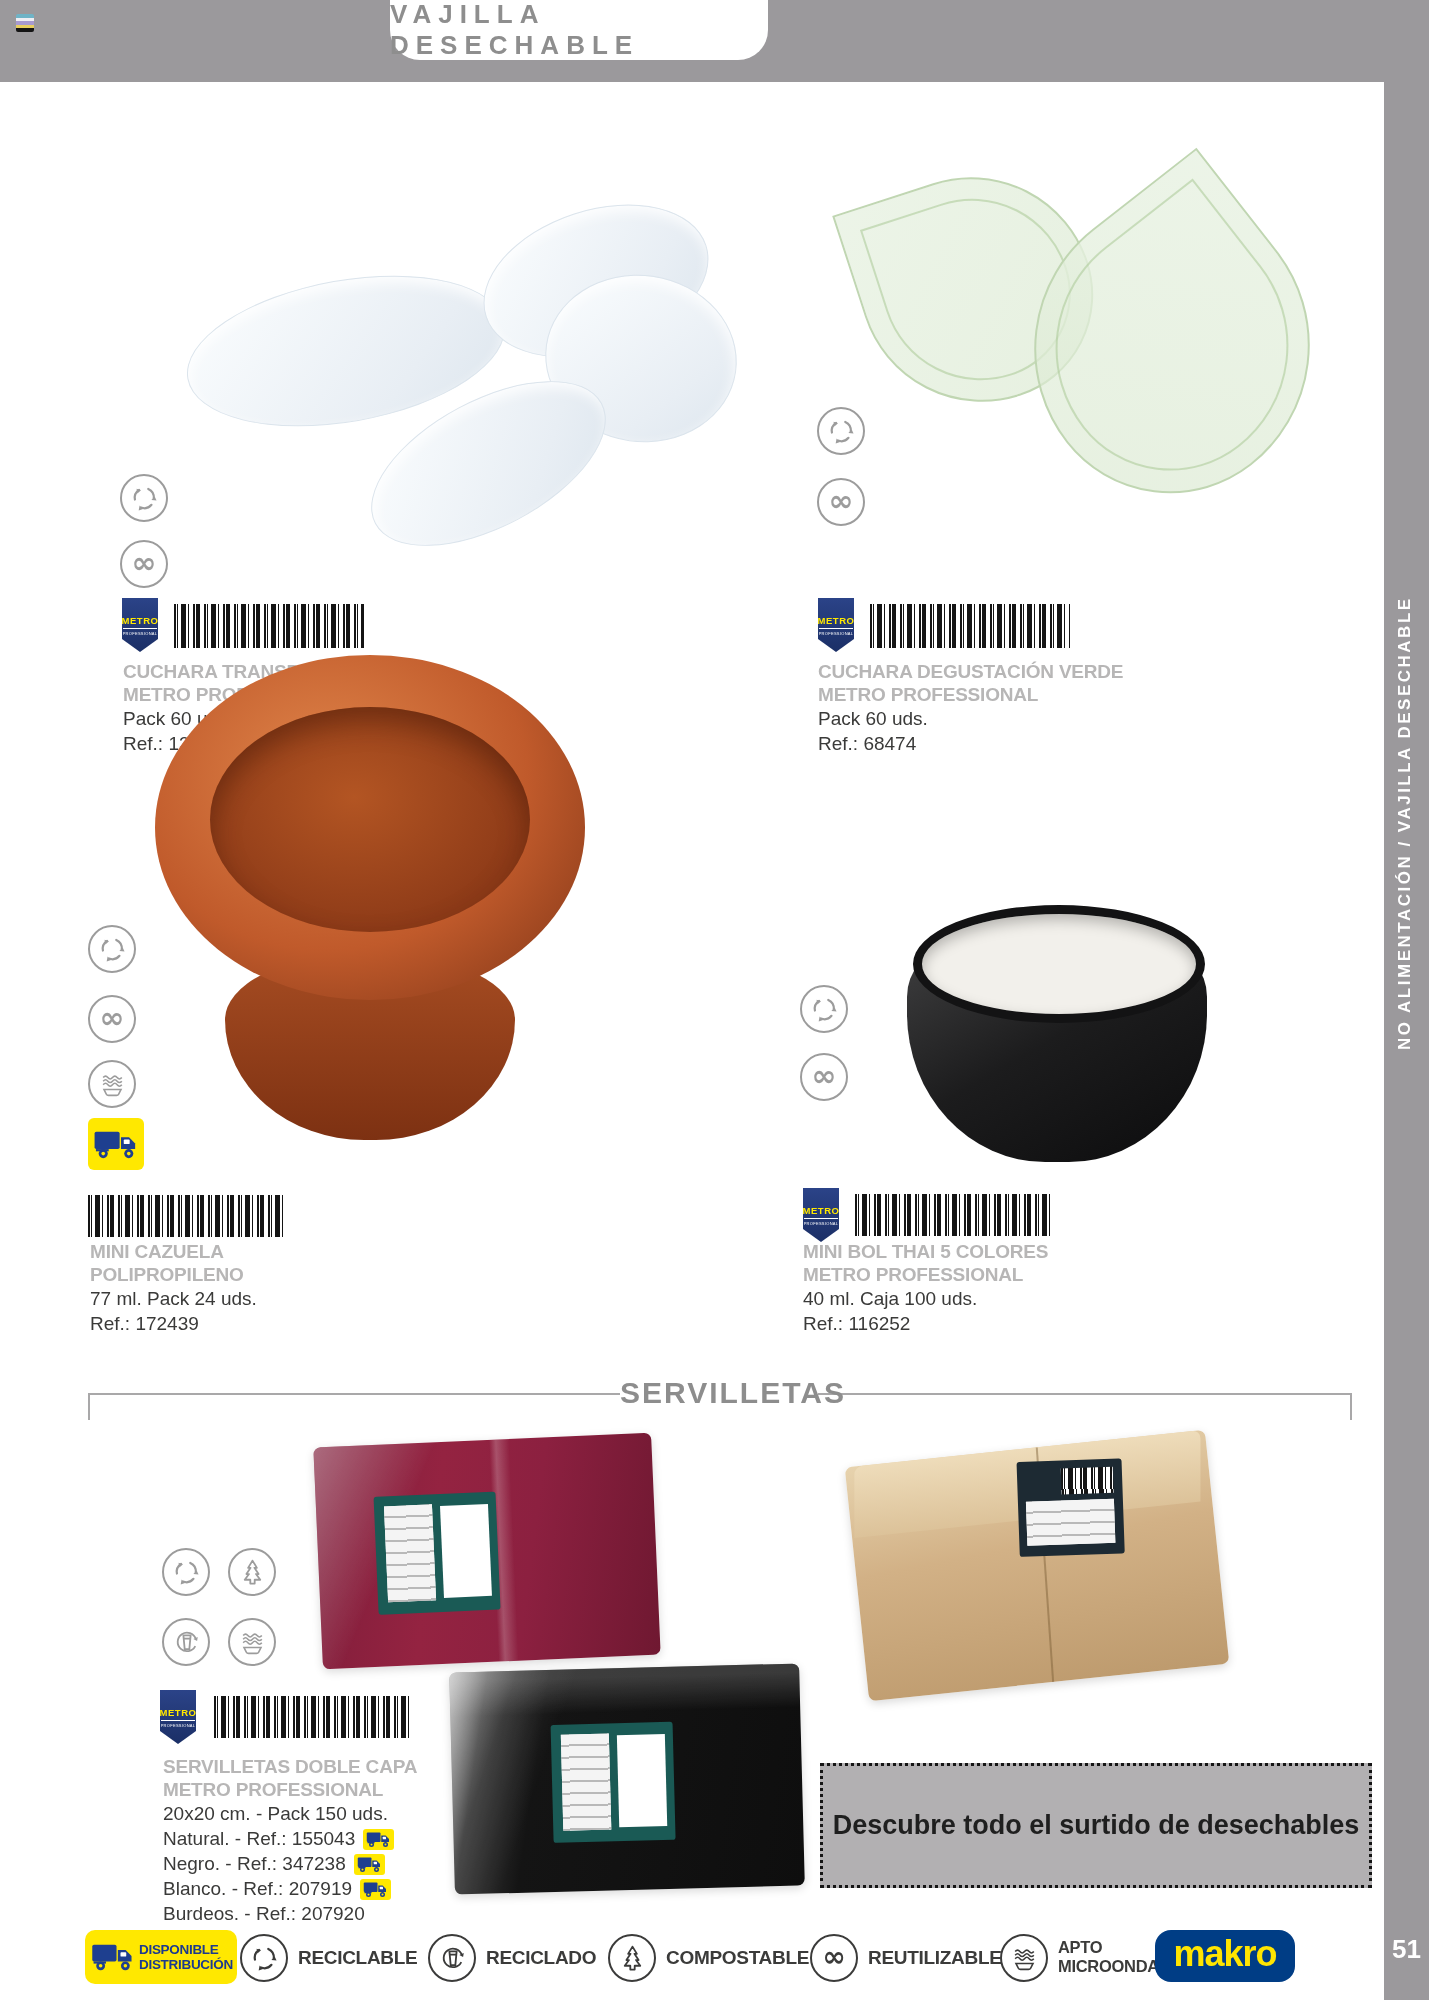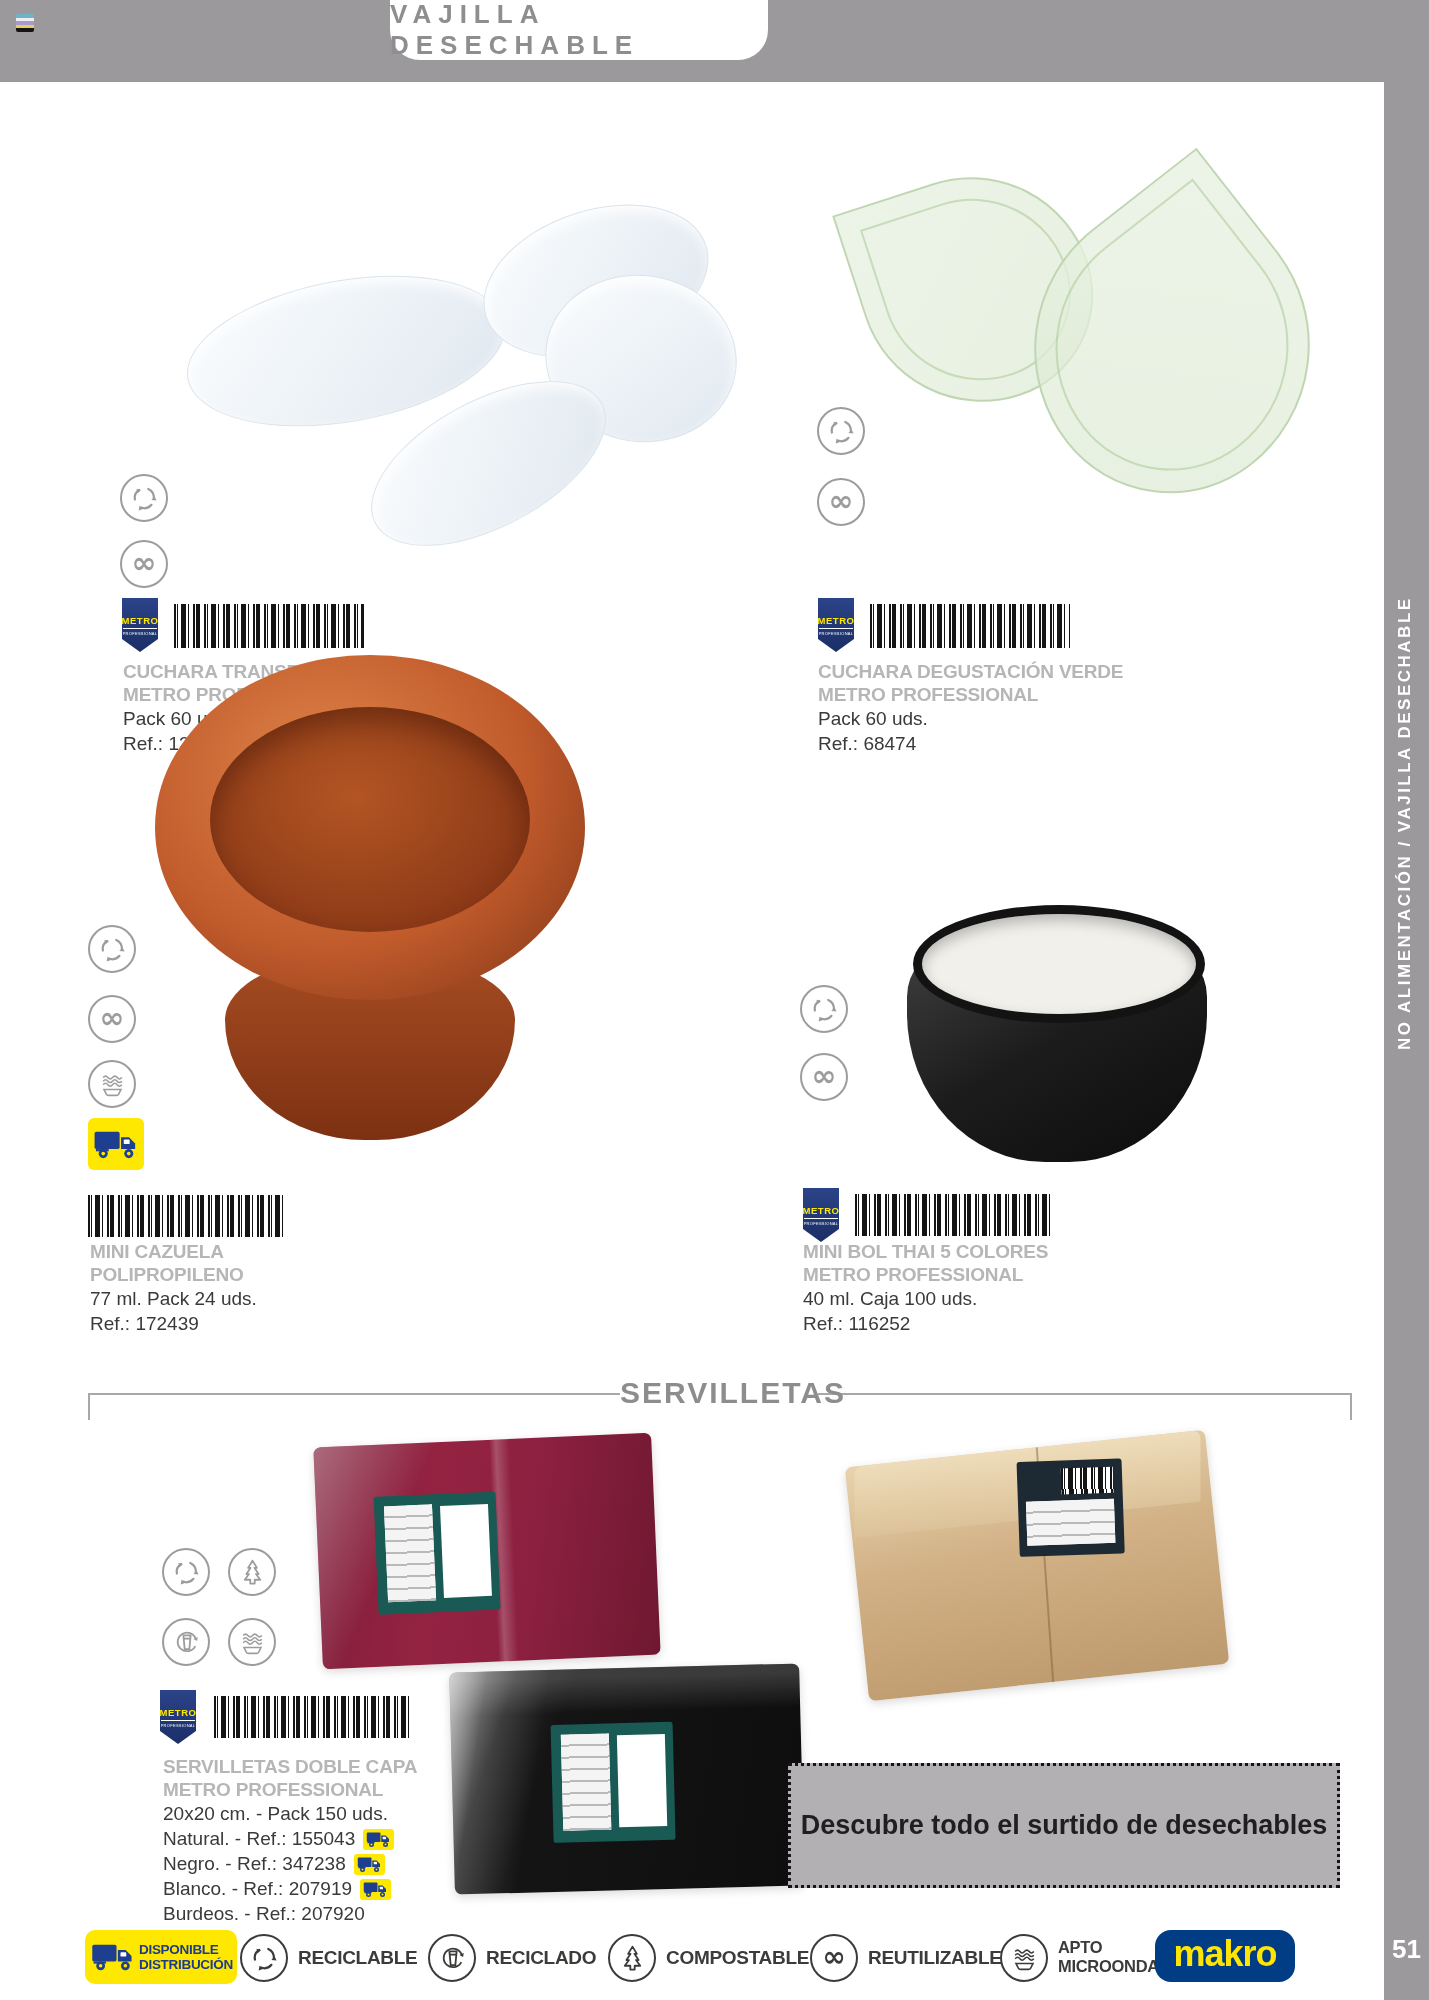--- a/index.html
+++ b/index.html
@@ -91,21 +91,21 @@
   .klabel{background:#1d2a33;border-radius:3px;}
   .tealbox{background:#1a5a55;border-radius:3px;}
   .wcard{background:#f4f4f4;background-image:repeating-linear-gradient(#f4f4f4 0 10px,#b9b9b9 10px 12px);}
   .wplain{background:#ffffff;}
 
   .truck-chip{display:inline-flex;align-items:center;justify-content:center;
         width:31px;height:21px;background:#ffe800;border-radius:3px;margin-left:8px;vertical-align:-3px;}
   .truck-chip svg{width:25px;height:17px;}
 
   
-  .promo{left:788px;top:1763px;width:552px;height:125px;background:#b2b0b2;
+  .promo{left:820px;top:1763px;width:552px;height:125px;background:#b2b0b2;
         border:3px dotted #151515;box-sizing:border-box;display:flex;flex-direction:column;
         align-items:center;justify-content:center;gap:6px;z-index:5;}
   .promo .l1{font-size:27px;font-weight:bold;color:#1f1f1f;}
   .promo .l2{font-size:27px;font-weight:bold;}
   .promo .w{color:#ffffff;}
   .promo .d{color:#1f1f1f;}
 
   
   .dist-badge{left:85px;top:1930px;width:152px;height:54px;background:#ffe800;border-radius:10px;
         display:flex;align-items:center;padding:0 6px;box-sizing:border-box;gap:4px;}

